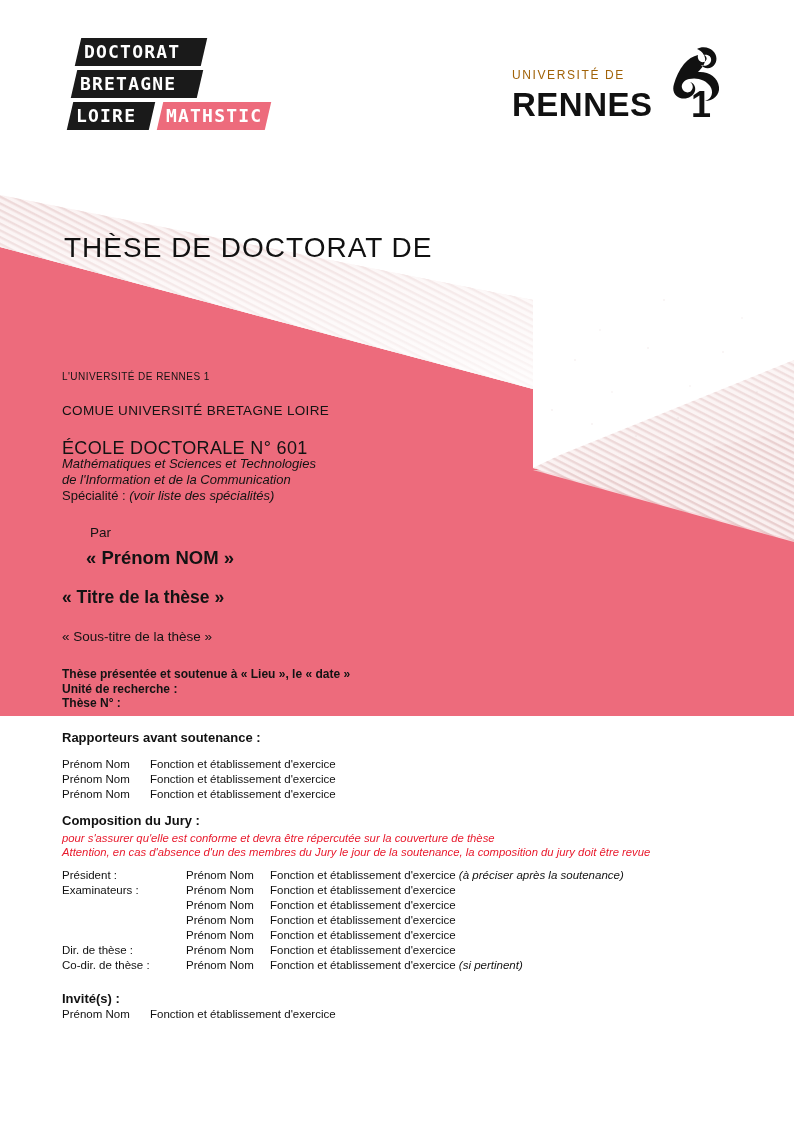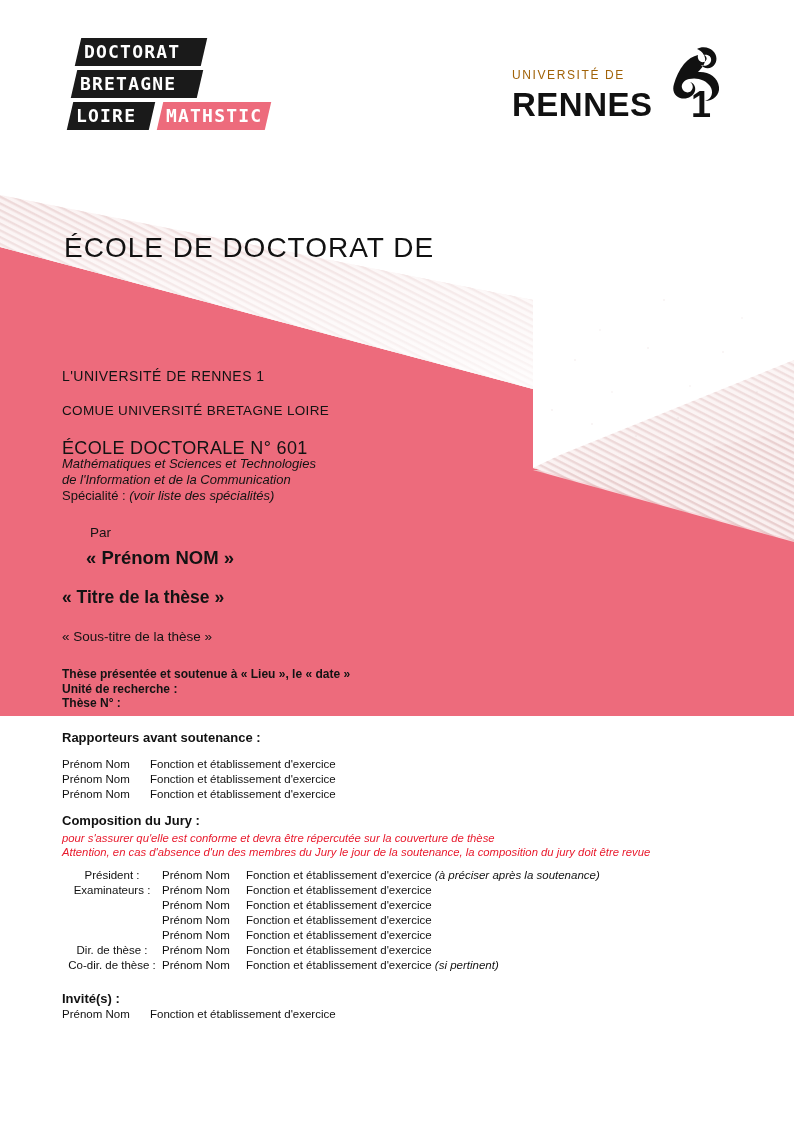--- a/index.html
+++ b/index.html
@@ -132,21 +132,21 @@
     width: 470px;
     color: #131313;
   }
   .univ-name {
     font-size: 14.5px;
     letter-spacing: 0.45px;
     font-variant: small-caps;
     line-height: 17px;
     white-space: nowrap;
   }
-  .univ-name.big { font-size: 14px; }
+  .univ-name.big { font-size: 10px; }
   .comue {
     font-size: 13.5px;
     letter-spacing: 0.35px;
     font-variant: small-caps;
     line-height: 17px;
     margin-top: 17px;
     white-space: nowrap;
   }
   .ed-block { margin-top: 22px; }
   .ed-num {
@@ -218,21 +218,21 @@
   table.people {
     border-collapse: collapse;
     font-size: 11.5px;
     line-height: 15px;
   }
   table.people td {
     padding: 0 0 0 0;
     vertical-align: top;
     white-space: nowrap;
   }
-  td.c-role   { width: 100px; padding-right: 8px; text-align: center; }
+  td.c-role   { width: 124px; padding-right: 8px; }
   td.c-name   { width: 84px;  padding-right: 10px; }
   td.c-fn     { }
   td.c-nm2    { width: 88px; padding-right: 8px; }
   .note-it { font-style: italic; }
 
   .warn {
     color: #e8192c;
     font-style: italic;
     font-size: 11.3px;
     line-height: 14px;
@@ -342,21 +342,21 @@
                                C47,31 56,34 60,40 C64,46 62,53 55,55 C63,55 70,49 69,41
                                C68,31 58,25 48,26 C52,22 56,17 55,12 C54,7 50,4 47,3 Z"></path>
       <path fill="#111111" d="M55,4 C58,2 62,3 63,6 L60,7 C59,5 57,4 55,4 Z"></path>
       <circle cx="58.5" cy="11.5" r="1.6" fill="#ffffff"></circle>
     </svg>
     <div class="ur-line1">UNIVERSITÉ DE</div>
     <div class="ur-line2">RENNES</div>
     <div class="ur-one">1</div>
   </div>
 
-  <div id="doc-heading">ÉCOLE DE DOCTORAT DE</div>
+  <div id="doc-heading">THÈSE DE DOCTORAT DE</div>
 
   <div id="band-text">
     <div class="univ-name big">L'UNIVERSITÉ DE RENNES 1</div>
     <div class="comue">COMUE UNIVERSITÉ BRETAGNE LOIRE</div>
 
     <div class="ed-block">
       <div class="ed-num">ÉCOLE DOCTORALE N° 601</div>
       <div class="ed-field">Mathématiques et Sciences et Technologies</div>
       <div class="ed-field">de l'Information et de la Communication</div>
       <div class="ed-spec"><span>Spécialité : </span><i>(voir liste des spécialités)</i></div>

